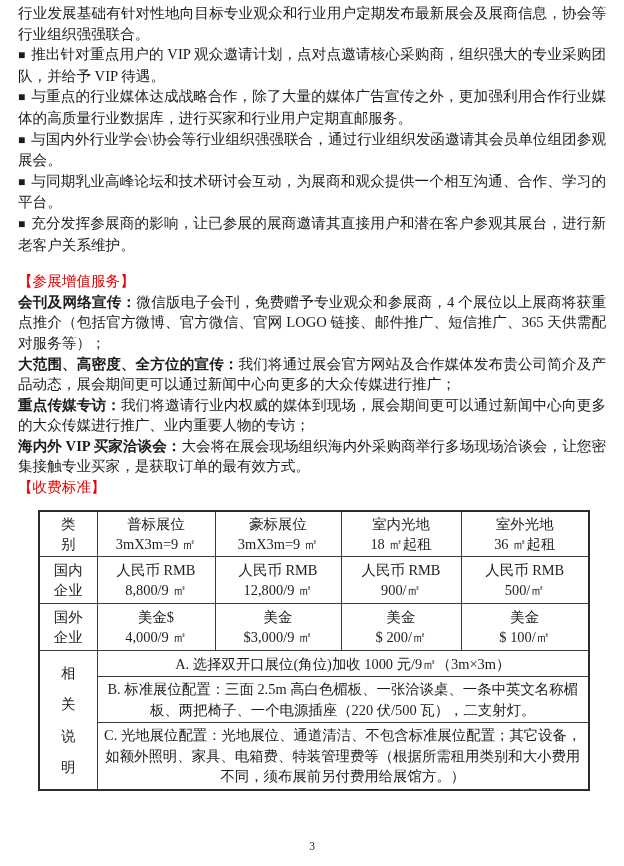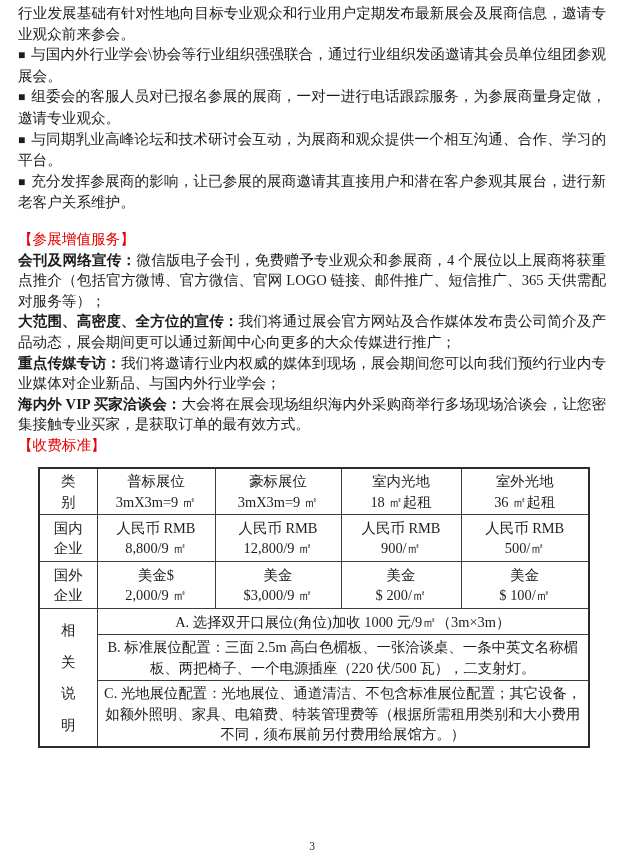--- a/index.html
+++ b/index.html
@@ -79,32 +79,33 @@
     font-size: 11.5px;
     color: #222;
   }
 </style>
 </head>
 <body>
 
 <div class="page">
   <div class="content">
 
-    <p>行业发展基础有针对性地向目标专业观众和行业用户定期发布最新展会及展商信息，邀请专业观众前来参会。</p>
-
+    <p>行业发展基础有针对性地向目标专业观众和行业用户定期发布最新展会及展商信息，协会等行业组织强强联合。</p>
+
+    <p><span class="bullet-marker">■</span> <span>推出针对重点用户的 VIP 观众邀请计划，点对点邀请核心采购商，组织强大的专业采购团队，并给予 VIP 待遇。</span></p>
+    <p><span class="bullet-marker">■</span> <span>与重点的行业媒体达成战略合作，除了大量的媒体广告宣传之外，更加强利用合作行业媒体的高质量行业数据库，进行买家和行业用户定期直邮服务。</span></p>
     <p><span class="bullet-marker">■</span> <span>与国内外行业学会\协会等行业组织强强联合，通过行业组织发函邀请其会员单位组团参观展会。</span></p>
-    <p><span class="bullet-marker">■</span> <span>组委会的客服人员对已报名参展的展商，一对一进行电话跟踪服务，为参展商量身定做，邀请专业观众。</span></p>
     <p><span class="bullet-marker">■</span> <span>与同期乳业高峰论坛和技术研讨会互动，为展商和观众提供一个相互沟通、合作、学习的平台。</span></p>
     <p><span class="bullet-marker">■</span> <span>充分发挥参展商的影响，让已参展的展商邀请其直接用户和潜在客户参观其展台，进行新老客户关系维护。</span></p>
 
     <p class="section-heading gap-above">【参展增值服务】</p>
 
     <p><span class="service-label">会刊及网络宣传：</span><span>微信版电子会刊，免费赠予专业观众和参展商，4 个展位以上展商将获重点推介（包括官方微博、官方微信、官网 LOGO 链接、邮件推广、短信推广、365 天供需配对服务等）；</span></p>
     <p><span class="service-label">大范围、高密度、全方位的宣传：</span><span>我们将通过展会官方网站及合作媒体发布贵公司简介及产品动态，展会期间更可以通过新闻中心向更多的大众传媒进行推广；</span></p>
-    <p><span class="service-label">重点传媒专访：</span><span>我们将邀请行业内权威的媒体到现场，展会期间您可以向我们预约行业内专业媒体对企业新品、与国内外行业学会；</span></p>
+    <p><span class="service-label">重点传媒专访：</span><span>我们将邀请行业内权威的媒体到现场，展会期间更可以通过新闻中心向更多的大众传媒进行推广、业内重要人物的专访；</span></p>
     <p><span class="service-label">海内外 VIP 买家洽谈会：</span><span>大会将在展会现场组织海内外采购商举行多场现场洽谈会，让您密集接触专业买家，是获取订单的最有效方式。</span></p>
 
     <p class="section-heading">【收费标准】</p>
 
 
     <table class="fee-table">
       <colgroup>
         <col style="width:58px">
         <col style="width:118px">
         <col style="width:126px">
@@ -158,21 +159,21 @@
           </td>
         </tr>
 
         <tr class="price-row">
           <td class="row-label">
             <div>国外</div>
             <div>企业</div>
           </td>
           <td>
             <div>美金$</div>
-            <div>2,000/9 ㎡</div>
+            <div>4,000/9 ㎡</div>
           </td>
           <td>
             <div>美金</div>
             <div>$3,000/9 ㎡</div>
           </td>
           <td>
             <div>美金</div>
             <div>$ 200/㎡</div>
           </td>
           <td>

